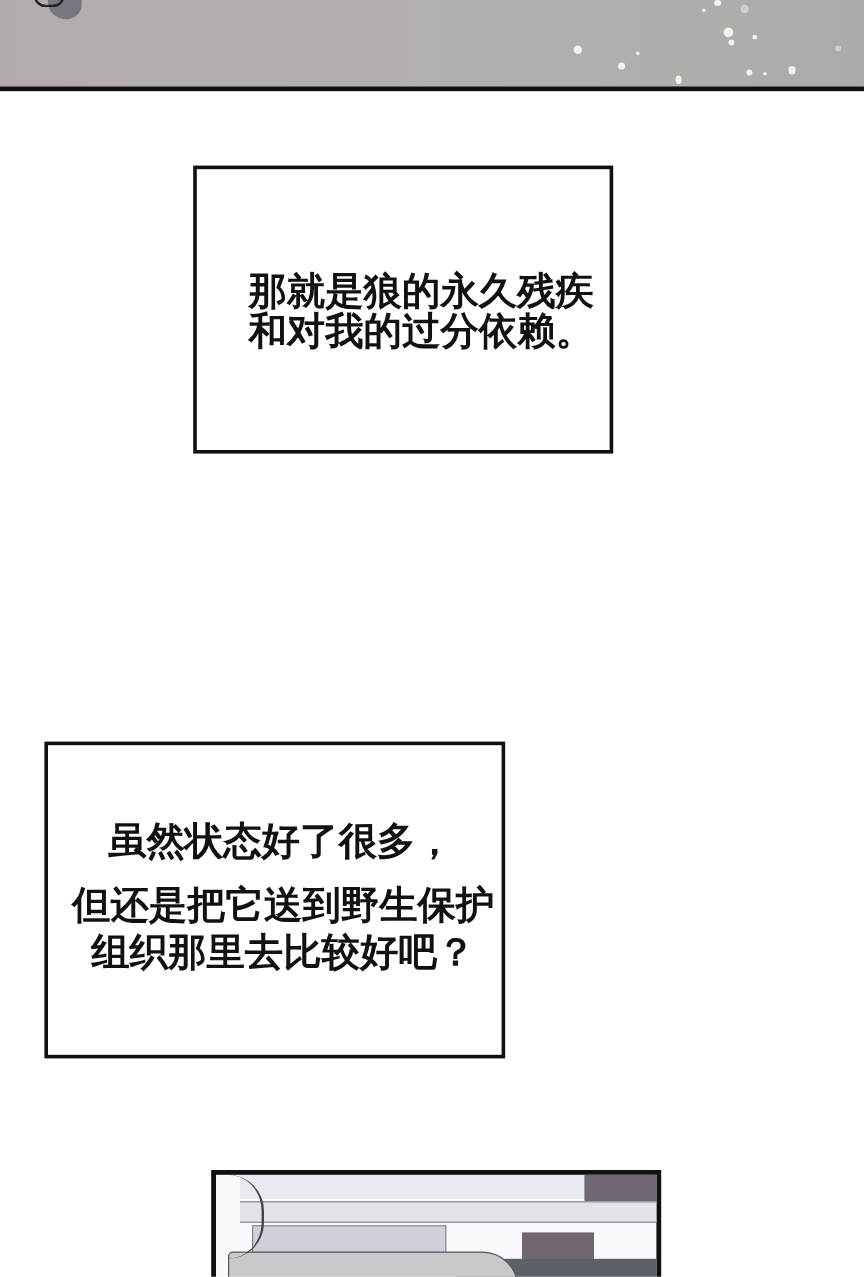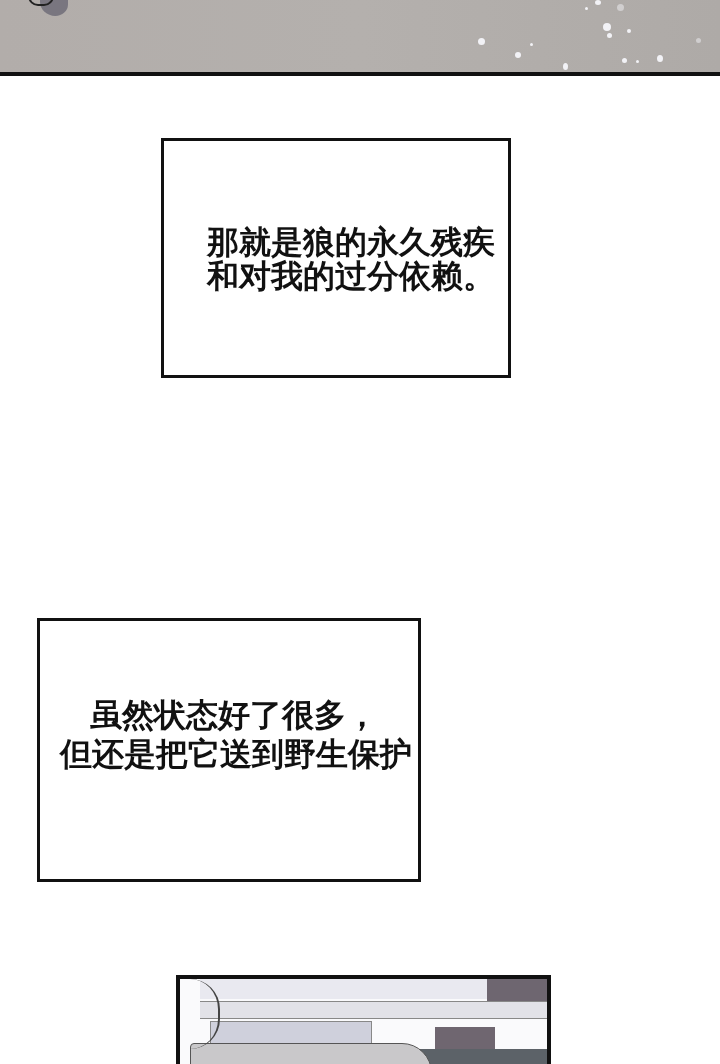--- a/index.html
+++ b/index.html
@@ -51,22 +51,23 @@
   <div class="sparkle" style="left:617px;top:4px;width:7px;height:7px;opacity:.5;"></div>
   <div class="sparkle" style="left:696px;top:38px;width:5px;height:5px;opacity:.5;"></div>
 </div>
 
 <div class="caption" style="left:161px;top:138px;width:350px;height:240px;">
   <div class="text" style="left:43px;top:84px;">那就是狼的永久残疾</div>
   <div class="text" style="left:43px;top:118px;font-family:Liberation Serif, serif;">和对我的过分依赖。</div>
 </div>
 
 <div class="caption" style="left:37px;top:618px;width:384px;height:264px;">
-  <div class="text" style="left:50px;top:77px;">虽然状态好了很多，</div>
+  <div class="text" style="left:50px;top:63px;">虽然状态好了很多，</div>
   <div class="text" style="left:20px;top:116px;text-align:right;">但还是把它送到野生保护</div>
+  <div class="text" style="left:36px;top:155px;">组织那里去比较好吧？</div>
 </div>
 
 <div class="bottom-panel">
   <div class="bp-wall"></div>
   <div class="bp-dark"></div>
   <div class="bp-shelf"></div>
   <div class="bp-box"></div>
   <div class="bp-box2"></div>
   <div class="bp-floor"></div>
   <div class="bp-sofa"></div>

